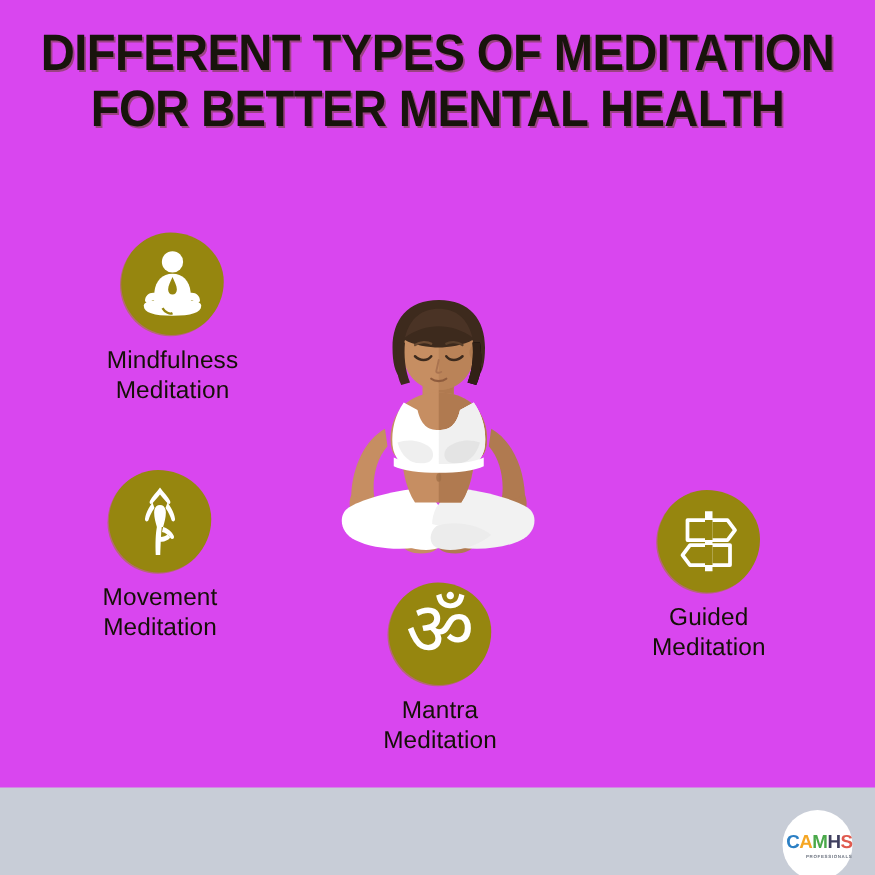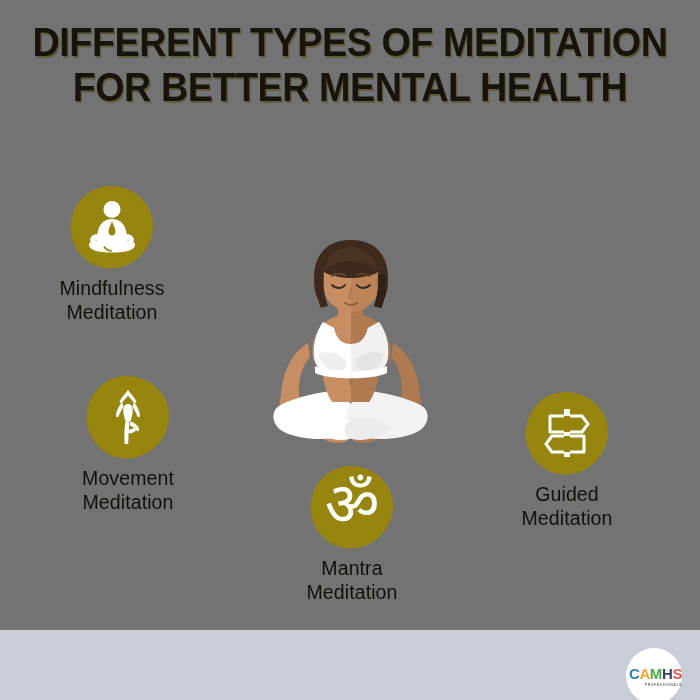--- a/index.html
+++ b/index.html
@@ -10,21 +10,21 @@
     width: 700px;
     height: 700px;
     overflow: hidden;
     font-family: "Liberation Sans", sans-serif;
     background: #ffd109;
   }
   #poster {
     position: relative;
     width: 700px;
     height: 700px;
-    background: #737373;
+    background: #d946ef;
     overflow: hidden;
   }
 
   
   #title-block {
     position: absolute;
     top: 22px;
     left: 0;
     width: 700px;
     text-align: center;
@@ -67,21 +67,21 @@
     font-size: 19.5px;
     line-height: 1.25;
     color: #141006;
     font-weight: 400;
     letter-spacing: 0.1px;
     white-space: pre-line;
   }
 
   
   #item-visualisations { left: 257px; top: 108px; }
-  #item-mindfulness    { left:  17px; top: 186px; }
+  #item-mindfulness    { left:  43px; top: 186px; }
   #item-sound          { left: 472px; top: 186px; }
   #item-movement       { left:  33px; top: 376px; }
   #item-guided         { left: 472px; top: 392px; }
   #item-mantra         { left: 257px; top: 466px; }
 
   
   #center-figure {
     position: absolute;
     left: 248px;
     top: 240px;

